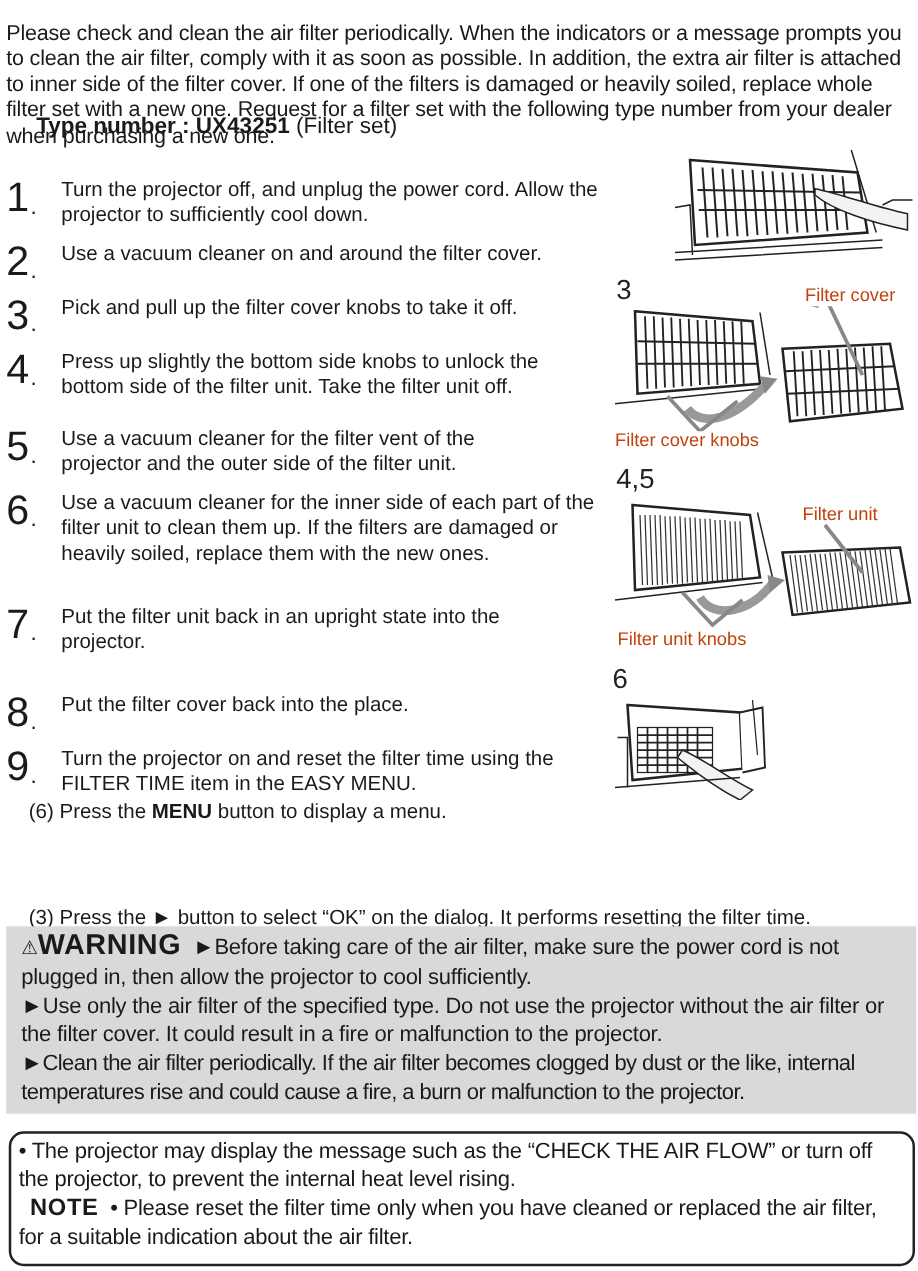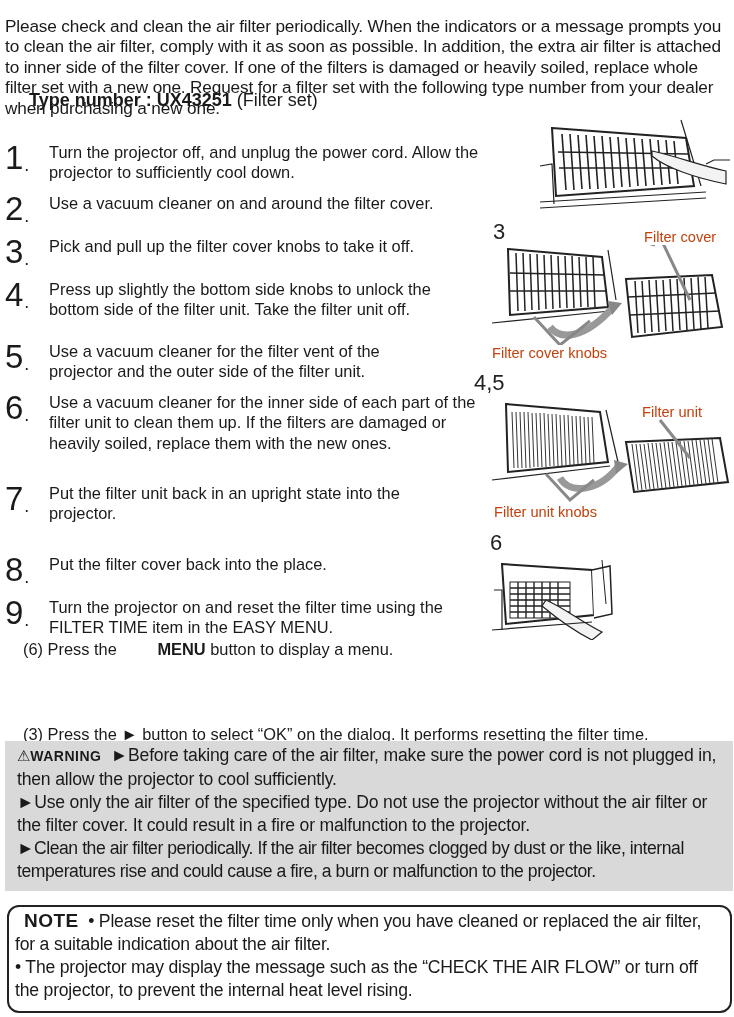--- a/index.html
+++ b/index.html
@@ -9,29 +9,29 @@
   .intro { position: absolute; left: 5px; top: 16px; width: 726px; font-size: 17.2px; line-height: 20.4px; letter-spacing: -0.15px; }
   .type-line { position: absolute; left: 29px; top: 89px; font-size: 18px; line-height: 22px; }
   .type-line b { font-weight: bold; }
 
   .step { position: absolute; left: 5px; }
   .step .num { position: absolute; left: 0; top: 0; font-size: 33px; line-height: 32px; font-weight: normal; }
   .step .num .dot { font-size: 18px; position: relative; top: 2px; margin-left: 1px; }
   .step .txt { position: absolute; left: 44px; top: 0; font-size: 16.4px; line-height: 20.4px; width: 440px; }
 
   .substep { position: absolute; left: 23px; font-size: 16.4px; line-height: 20.4px; white-space: nowrap; }
-  .substep b { font-weight: bold; margin-left: 36px; }
+  .substep b { font-weight: bold; }
   .substep .cont { padding-left: 22px; }
 
   .fig-label { position: absolute; font-size: 14.6px; line-height: 16px; color: #c2410c; white-space: nowrap; }
   .fig-num { position: absolute; font-size: 22px; line-height: 24px; color: #222; }
   .fig { position: absolute; }
 
   .warning { position: absolute; left: 5px; top: 741px; width: 728px; height: 150px; background: #d9d9d9; padding: 3px 8px 0 12px; font-size: 17.6px; line-height: 23px; letter-spacing: -0.2px; }
-  .warning .wtitle { font-weight: bold; font-size: 14px; letter-spacing: 0.5px; }
+  .warning .wtitle { font-weight: bold; font-size: 23px; letter-spacing: 0.5px; }
 
   .note { position: absolute; left: 7px; top: 905px; width: 725px; height: 108px; border: 2px solid #222; border-radius: 12px; padding: 2px 8px 0 6px; font-size: 17.6px; line-height: 23px; letter-spacing: -0.2px; }
   .note .ntitle { font-weight: bold; font-size: 19px; letter-spacing: 0.5px; padding-left: 9px; }
 </style>
 </head>
 <body>
 
 <div class="intro">Please check and clean the air filter periodically. When the indicators or a message prompts you to clean the air filter, comply with it as soon as possible. In addition, the extra air filter is attached to inner side of the filter cover. If one of the filters is damaged or heavily soiled, replace whole filter set with a new one. Request for a filter set with the following type number from your dealer when purchasing a new one.</div>
 
 <div class="type-line">
@@ -149,21 +149,21 @@
     <line x1="138" y1="52" x2="226" y2="48"></line>
       <line x1="140" y1="70" x2="230" y2="66"></line>
   </g>
   <line x1="170" y1="-8" x2="200" y2="55" stroke="#888" stroke-width="3"></line>
   <path d="M60 82 C70 95 95 95 125 60" stroke="#999" stroke-width="7" fill="none"></path>
   <path d="M118 56 L132 58 L122 70 Z" fill="#888"></path>
   <path d="M44 72 L70 100 L100 76" stroke="#888" stroke-width="3" fill="none"></path>
 </svg>
 <div class="fig-label" style="left:492px;top:345px">Filter cover knobs</div>
 
-<div class="fig-num" style="left:474px;top:371px">4,5</div>
+<div class="fig-num" style="left:493px;top:371px">4,5</div>
 <div class="fig-label" style="left:642px;top:404px">Filter unit</div>
 <svg class="fig" style="left:490px;top:400px" width="244" height="104" viewBox="0 0 244 104">
   <line x1="116" y1="10" x2="128" y2="62" stroke="#222" stroke-width="1.2"></line>
   <path d="M16 4 L110 12 L118 62 L18 72 Z" fill="#fff" stroke="#222" stroke-width="2"></path>
   <g stroke="#333" stroke-width="1">
     <line x1="22" y1="12" x2="24" y2="68"></line>
       <line x1="26" y1="12" x2="28" y2="68"></line>
       <line x1="30" y1="12" x2="32" y2="68"></line>
     <line x1="34" y1="12" x2="36" y2="68"></line>
       <line x1="38" y1="12" x2="40" y2="68"></line>
@@ -247,18 +247,18 @@
   <div>
     <span>►</span><span>Use only the air filter of the specified type. Do not use the projector without the air filter or the filter cover. It could result in a fire or malfunction to the projector.</span>
   </div>
   <div style="letter-spacing:-0.45px">
     <span>►</span><span>Clean the air filter periodically. If the air filter becomes clogged by dust or the like, internal temperatures rise and could cause a fire, a burn or malfunction to the projector.</span>
   </div>
 </div>
 
 <div class="note">
   <div>
+    <span>•</span> <span>The projector may display the message such as the “CHECK THE AIR FLOW” or turn off the projector, to prevent the internal heat level rising.</span>
+  </div>
+  <div>
     <span class="ntitle">NOTE</span>&nbsp;&nbsp;<span>•</span> <span>Please reset the filter time only when you have cleaned or replaced the air filter, for a suitable indication about the air filter.</span>
   </div>
-  <div>
-    <span>•</span> <span>The projector may display the message such as the “CHECK THE AIR FLOW” or turn off the projector, to prevent the internal heat level rising.</span>
-  </div>
 </div>
 
 </body></html>

